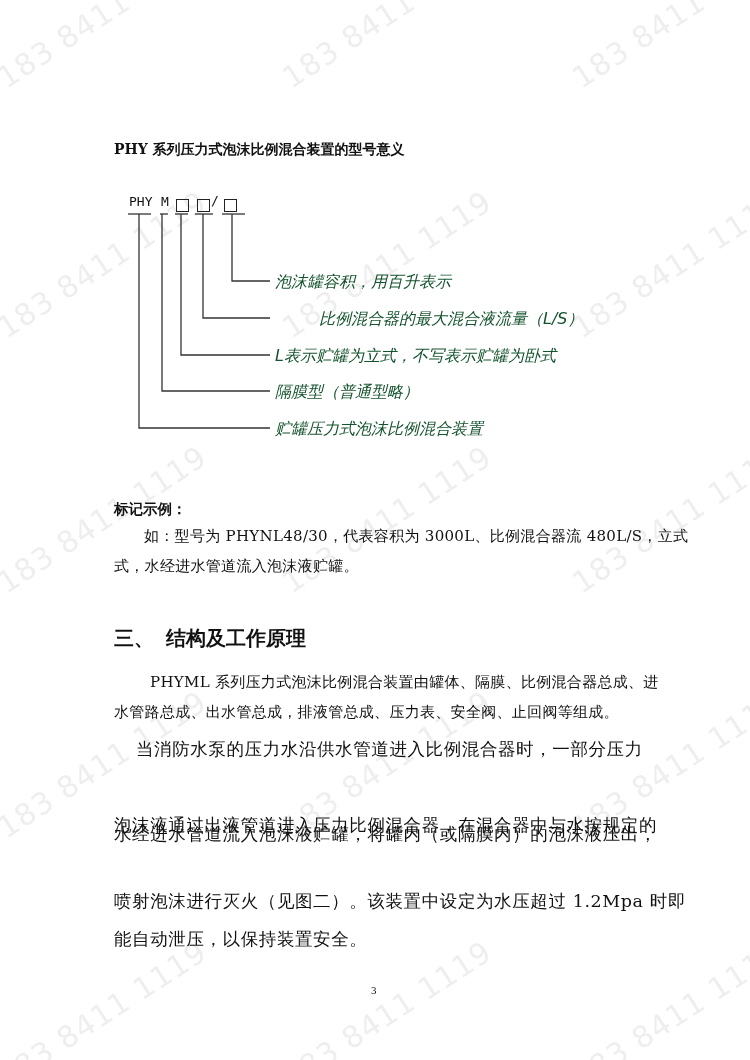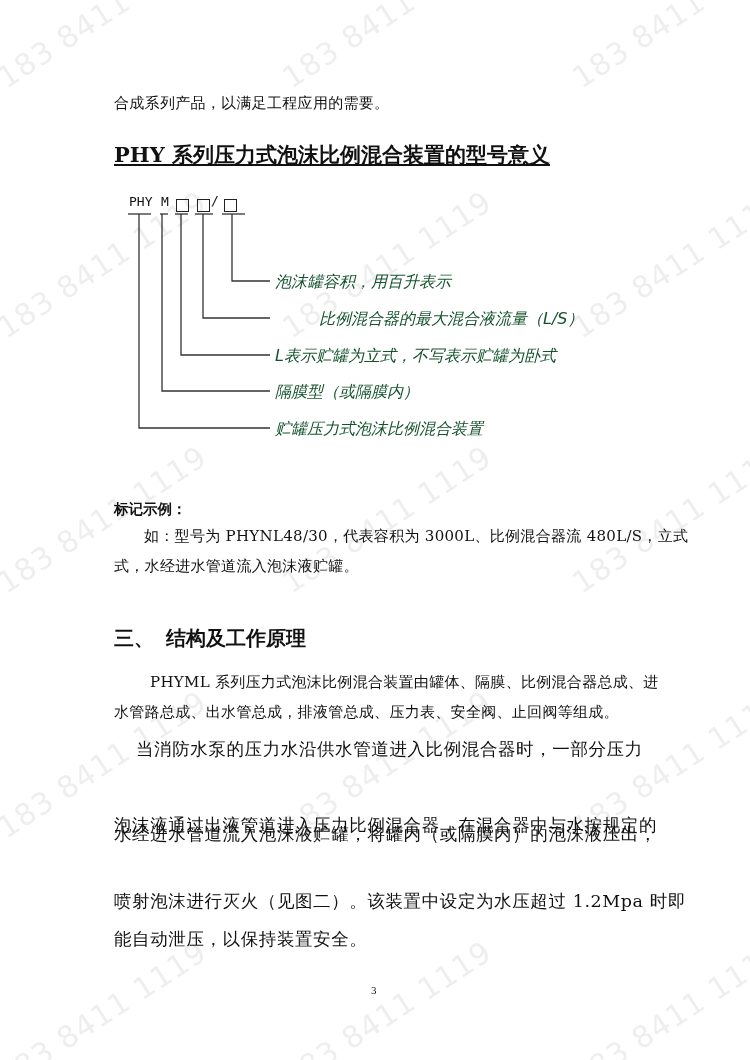--- a/index.html
+++ b/index.html
@@ -4,21 +4,21 @@
   <style>
     html, body { margin: 0; padding: 0; }
     body {
       width: 750px; height: 1060px; background: #ffffff; position: relative; overflow: hidden;
       font-family: "DejaVu Serif", "Liberation Serif", serif; color: #111;
     }
     .page { position: absolute; left: 0; top: 0; width: 750px; height: 1060px; }
     .abs { position: absolute; white-space: nowrap; }
     .body-text { font-size: 15px; letter-spacing: 0.3px; }
     .big-text { font-size: 17.5px; letter-spacing: 0.6px; }
-    .h-bold { font-weight: bold; font-size: 21px; text-decoration: underline; }
+    .h-bold { font-weight: bold; font-size: 14px; }
     .h-section { font-weight: bold; font-size: 20px; font-family: "DejaVu Sans", "Liberation Sans", sans-serif; }
     .diagram-code { font-family: "DejaVu Sans Mono", "Liberation Mono", monospace; font-size: 13px; }
     .diagram-label { font-family: "DejaVu Sans", "Liberation Sans", sans-serif; font-size: 16px; color: #14532d; font-style: italic; }
     .box { display: inline-block; width: 11px; height: 11px; border: 1px solid #222; vertical-align: -1px; }
     .watermark {
       position: absolute; font-family: "DejaVu Sans", "Liberation Sans", sans-serif; font-size: 30px;
       color: rgba(120,120,120,0.13); transform: rotate(-33deg); transform-origin: left bottom; white-space: nowrap;
       pointer-events: none; letter-spacing: 1px;
     }
     svg.lines { position: absolute; left: 0; top: 0; }
@@ -38,21 +38,20 @@
   <div class="watermark" style="left:10px; top:565px;">183 8411 1119</div>
   <div class="watermark" style="left:295px; top:565px;">183 8411 1119</div>
   <div class="watermark" style="left:585px; top:565px;">183 8411 1119</div>
   <div class="watermark" style="left:10px; top:810px;">183 8411 1119</div>
   <div class="watermark" style="left:295px; top:810px;">183 8411 1119</div>
   <div class="watermark" style="left:585px; top:810px;">183 8411 1119</div>
   <div class="watermark" style="left:10px; top:1060px;">183 8411 1119</div>
   <div class="watermark" style="left:295px; top:1060px;">183 8411 1119</div>
   <div class="watermark" style="left:585px; top:1060px;">183 8411 1119</div>
 
-  <div class="abs body-text" style="left:114px; top:94px;">合成系列产品，以满足工程应用的需要。</div>
 
   <div class="abs h-bold" style="left:114px; top:141px;">PHY 系列压力式泡沫比例混合装置的型号意义</div>
 
   <div>
     <div class="abs diagram-code" style="left:129px; top:194px;">PHY</div>
     <div class="abs diagram-code" style="left:161px; top:194px;">M</div>
     <div class="abs" style="left:176px; top:196px;"><span class="box"></span></div>
     <div class="abs" style="left:197px; top:196px;"><span class="box"></span></div>
     <div class="abs diagram-code" style="left:211px; top:193px;">/</div>
     <div class="abs" style="left:224px; top:196px;"><span class="box"></span></div>
@@ -70,21 +69,21 @@
         <polyline points="203,214 203,318 270,318"></polyline>
         <polyline points="181,214 181,355 270,355"></polyline>
         <polyline points="162,214 162,391 270,391"></polyline>
         <polyline points="139,214 139,428 270,428"></polyline>
       </g>
     </svg>
 
     <div class="abs diagram-label" style="left:275px; top:272px;">泡沫罐容积，用百升表示</div>
     <div class="abs diagram-label" style="left:275px; top:309px;margin-left:44px;">比例混合器的最大混合液流量（L/S）</div>
     <div class="abs diagram-label" style="left:275px; top:346px;">L表示贮罐为立式，不写表示贮罐为卧式</div>
-    <div class="abs diagram-label" style="left:275px; top:382px;">隔膜型（或隔膜内）</div>
+    <div class="abs diagram-label" style="left:275px; top:382px;">隔膜型（普通型略）</div>
     <div class="abs diagram-label" style="left:275px; top:419px;">贮罐压力式泡沫比例混合装置</div>
   </div>
 
   <div class="abs" style="left:114px; top:500px; font-weight:bold; font-size:14.5px;">标记示例：</div>
   <div class="abs body-text" style="left:144px; top:527px;">如：型号为 PHYNL48/30，代表容积为 3000L、比例混合器流 480L/S，立式</div>
   <div class="abs body-text" style="left:114px; top:557px;">式，水经进水管道流入泡沫液贮罐。</div>
 
   <div class="abs h-section" style="left:114px; top:625px;">三、</div>
   <div class="abs body-text" style="left:150px; top:673px;">PHYML 系列压力式泡沫比例混合装置由罐体、隔膜、比例混合器总成、进</div>
 

